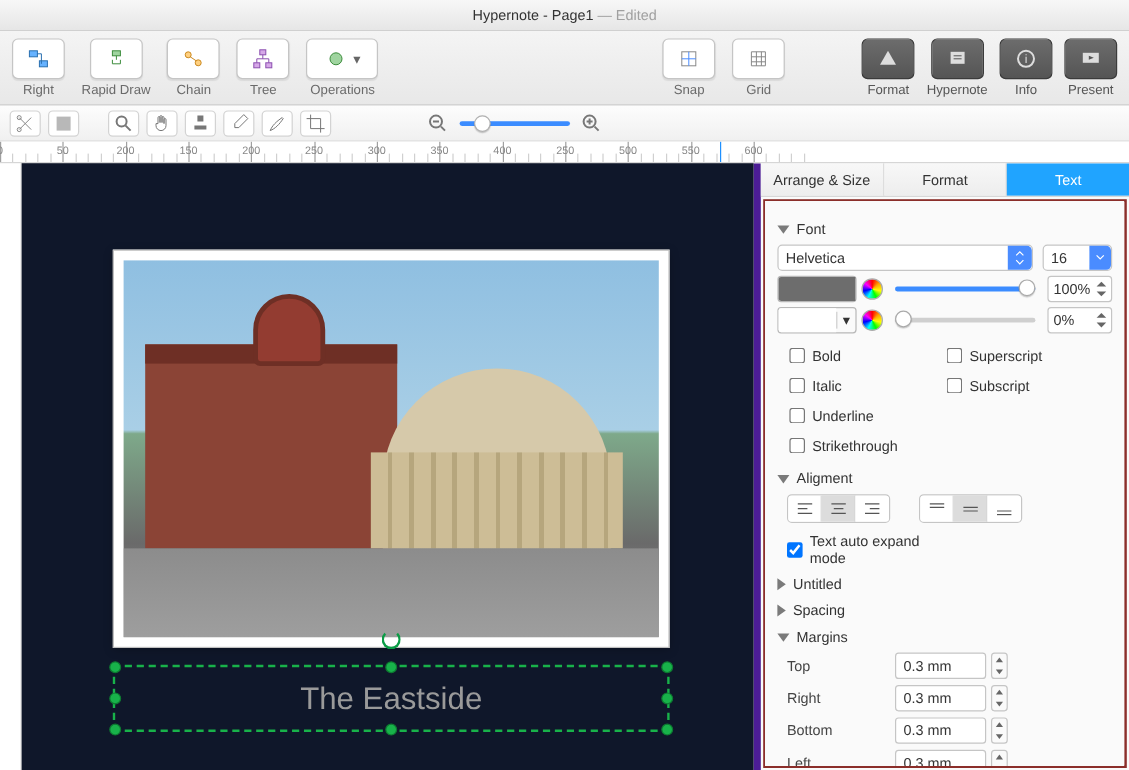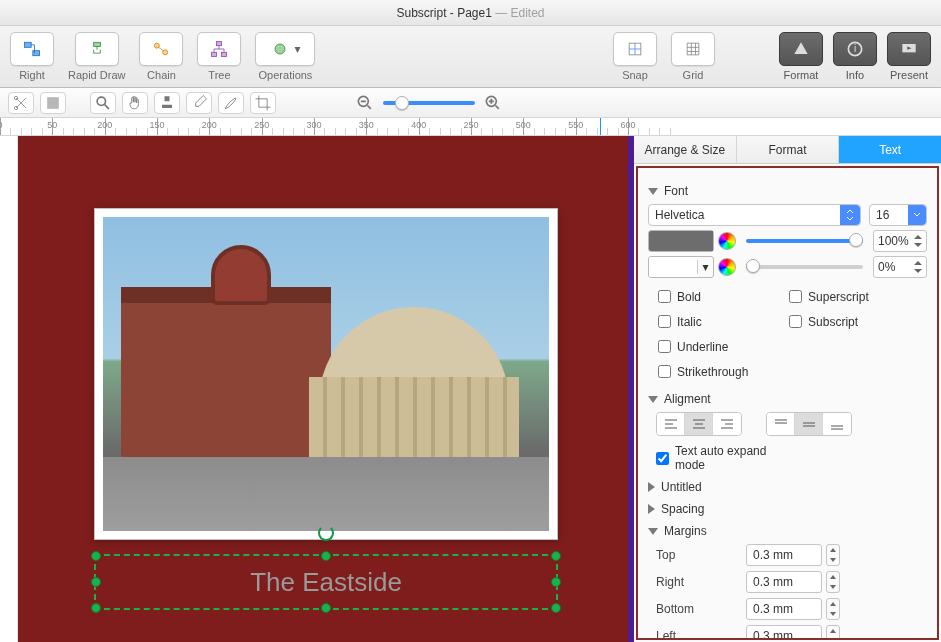--- a/index.html
+++ b/index.html
@@ -39,21 +39,21 @@
   .ruler .ticks{position:relative;flex:0 0 628px;}
   .ruler .tick{position:absolute;top:0;width:1px;height:18px;background:#d0d0d0;}
   .ruler .tick.big{background:#a0a0a0;}
   .ruler .num{position:absolute;top:2px;font-size:9px;color:#888;transform:translateX(-50%);} 
   .ruler .marker{position:absolute;top:0;height:18px;width:1px;background:#1e90ff;}
   .ruler-right{flex:1;}
 
   
   .workspace{display:flex;height:506px;}
   .left-ruler-gutter{width:18px;background:#fff;border-right:1px solid #e3e3e3;}
-  .canvas-wrap{flex:0 0 610px;background:#7f1d1d;overflow:hidden;position:relative;}
+  .canvas-wrap{flex:0 0 610px;background:#0f172a;overflow:hidden;position:relative;}
   .canvas{position:relative;width:610px;height:506px;}
   
   .imgframe{position:absolute;left:76px;top:72px;width:464px;height:332px;background:#fff;border:1px solid #c0c0c0;box-shadow:0 2px 8px rgba(0,0,0,.25);padding:8px;}
   .photo{width:100%;height:100%;background:linear-gradient(180deg,#8fbfe1 0%,#a9cfe6 45%,#7ea98a 46%,#6a6a6a 75%,#8a8a8a 100%);position:relative;overflow:hidden;}
   .bld{position:absolute;bottom:74px;left:18px;width:210px;height:170px;background:#8b4436;border-top:16px solid #6e2f25;}
   .bld::after{content:"";position:absolute;top:-58px;left:90px;width:52px;height:52px;border-radius:50% 50% 10% 10%;background:#933c31;border:4px solid #6e2f25;}
   .dome{position:absolute;bottom:74px;right:40px;width:190px;height:150px;background:#d6c9aa;border-top-left-radius:110px;border-top-right-radius:110px;}
   .dome::before{content:"";position:absolute;bottom:0;left:-10px;right:-10px;height:80px;background:repeating-linear-gradient(90deg,#cdbd96 0 14px,#b6a67d 14px 18px);}
   .road{position:absolute;bottom:0;left:0;right:0;height:74px;background:linear-gradient(#8c8c8c,#9e9e9e);}
   .rotate-handle{position:absolute;left:50%;bottom:-2px;transform:translateX(-50%);width:16px;height:16px;border:2px solid #0a9c45;border-radius:50%;border-top-color:transparent;}
@@ -116,21 +116,21 @@
   .mstep .u::before{border-bottom:4px solid #666;} .mstep .d::before{border-top:4px solid #666;}
 
   
   .ic{width:20px;height:20px;}
 </style>
 </head>
 <body>
 
 <div class="titlebar">
   <span class="title">
-    <span>Subscript - Page1</span>
+    <span>Hypernote - Page1</span>
     <span class="muted">— Edited</span>
   </span>
 </div>
 
 <div class="toolbar">
   <div class="toolgroup">
     <div class="btn">
         <svg class="ic" viewBox="0 0 24 24">
           <rect x="3" y="4" width="8" height="6" fill="#66b2ff" stroke="#2a6fb0"></rect>
           <rect x="13" y="14" width="8" height="6" fill="#66b2ff" stroke="#2a6fb0"></rect>
@@ -202,20 +202,29 @@
   <div style="width:40px"></div>
 
   <div class="right-tools">
     <div class="seg">
       <div class="chip">
           <svg class="ic" viewBox="0 0 24 24">
             <path d="M4 18l8-14 8 14H4z" fill="#ddd"></path>
           </svg>
         </div>
       <span class="lbl">Format</span>
+    </div>
+    <div class="seg">
+      <div class="chip">
+          <svg class="ic" viewBox="0 0 24 24">
+            <rect x="5" y="5" width="14" height="12" fill="#ddd"></rect>
+            <path d="M8 9h8M8 12h8" stroke="#555"></path>
+          </svg>
+        </div>
+      <span class="lbl">Hypernote</span>
     </div>
     <div class="seg">
       <div class="chip">
           <svg class="ic" viewBox="0 0 24 24">
             <circle cx="12" cy="12" r="8" fill="none" stroke="#ddd" stroke-width="2"></circle>
             <text x="12" y="16" text-anchor="middle" fill="#ddd" font-size="12">i</text>
           </svg>
         </div>
       <span class="lbl">Info</span>
     </div>

